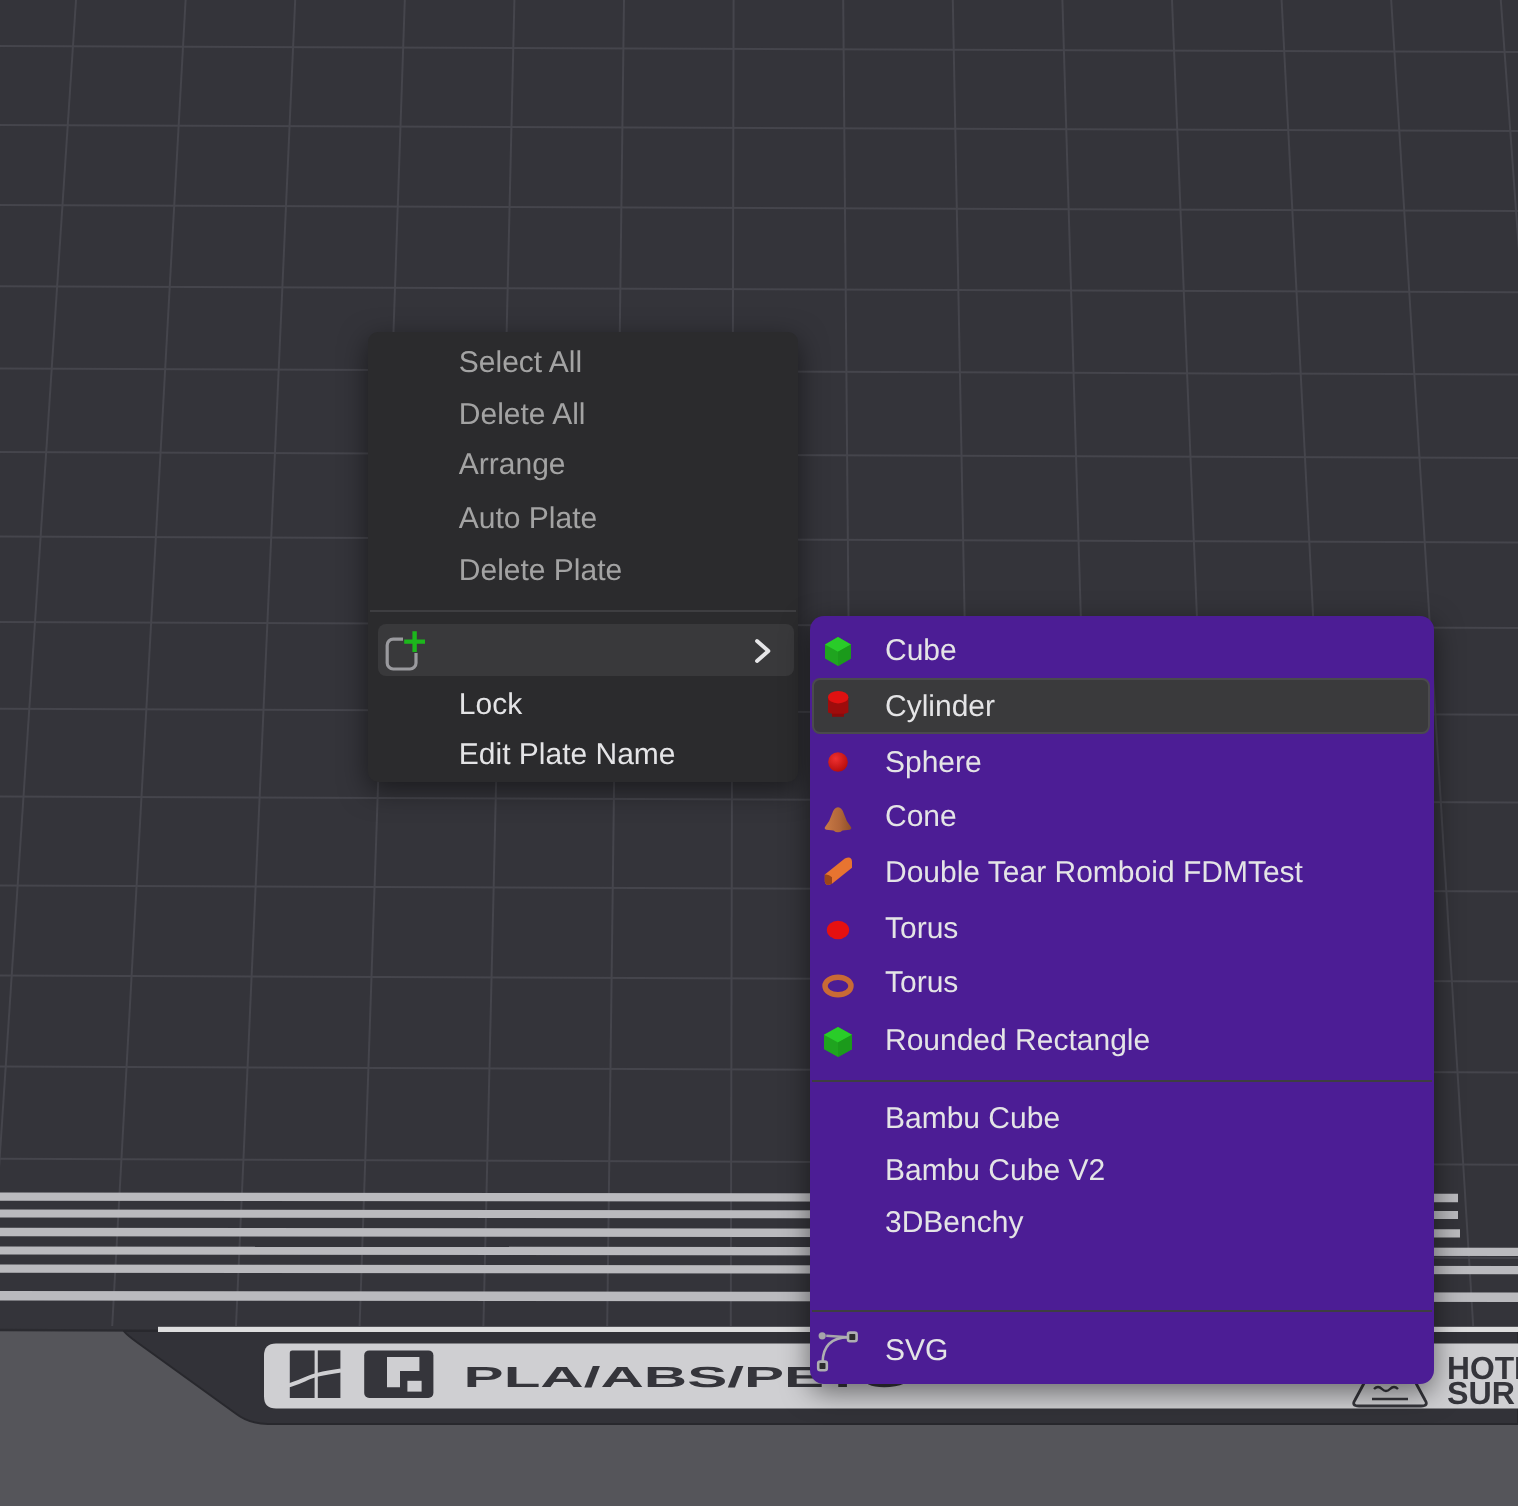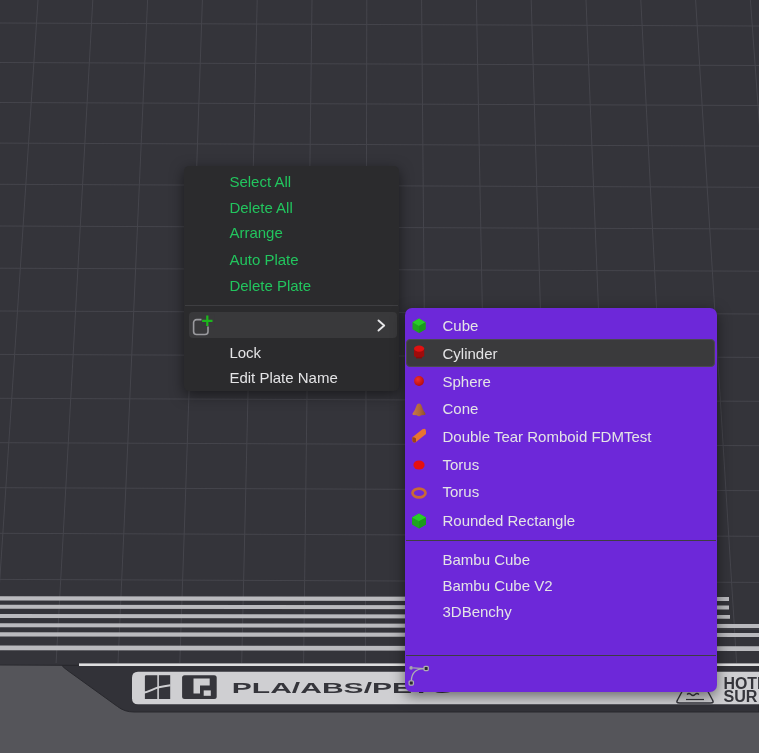--- a/index.html
+++ b/index.html
@@ -1,21 +1,21 @@
 <!DOCTYPE html>
 <html><head><meta charset="utf-8"><style>
 *{margin:0;padding:0;box-sizing:border-box}
 html,body{width:759px;height:753px;overflow:hidden;background:#34343A}
 #stage{position:relative;width:759px;height:753px;font-family:"Liberation Sans",sans-serif}
 #bg{position:absolute;left:0;top:0}
 #menu1{position:absolute;left:184px;top:166px;width:214.7px;height:225.4px;background:#2B2B2D;border-radius:5px;box-shadow:0 4px 14px rgba(0,0,0,0.5)}
-#menu2{position:absolute;left:404.6px;top:308px;width:312.6px;height:384px;background:#6d28d9;border-radius:7px;box-shadow:0 4px 14px rgba(0,0,0,0.5)}
+#menu2{position:absolute;left:404.6px;top:308px;width:312.6px;height:384px;background:#4c1d95;border-radius:7px;box-shadow:0 4px 14px rgba(0,0,0,0.5)}
 .mi{position:absolute;left:0;right:0;font-size:15px;white-space:nowrap}
 .mi.en{color:#E4E4E6}
-.mi.dis{color:#22c55e}
+.mi.dis{color:#a3a3a3}
 .sep{position:absolute;left:1px;right:1px;height:1px;background:#3E3E41}
 .hl{position:absolute;background:#39393B;border-radius:4px}
 .hl2{position:absolute;background:#3A3A3C;border-radius:4px;border:1px solid #4A4A4D}
 .ic{position:absolute}
 </style></head>
 <body>
 <div id="stage">
 <svg id="bg" width="759" height="753" viewBox="0 0 759 753">
 <rect width="759" height="753" fill="#34343A"></rect>
 <g stroke="#45454C" stroke-width="1">
@@ -112,20 +112,21 @@
       <div class="mi en" style="top:87.4px;height:28px;line-height:28px;padding-left:37.9px">Cone</div>
       <div class="mi en" style="top:115.4px;height:28px;line-height:28px;padding-left:37.9px">Double Tear Romboid FDMTest</div>
       <div class="mi en" style="top:143.4px;height:28px;line-height:28px;padding-left:37.9px">Torus</div>
       <div class="mi en" style="top:170.3px;height:28px;line-height:28px;padding-left:37.9px">Torus</div>
       <div class="mi en" style="top:198.8px;height:28px;line-height:28px;padding-left:37.9px">Rounded Rectangle</div>
       <div class="sep" style="top:231.5px"></div>
       <div class="mi en" style="top:238.6px;height:26px;line-height:26px;padding-left:37.9px">Bambu Cube</div>
       <div class="mi en" style="top:264.5px;height:26px;line-height:26px;padding-left:37.9px">Bambu Cube V2</div>
       <div class="mi en" style="top:290.9px;height:26px;line-height:26px;padding-left:37.9px">3DBenchy</div>
       <div class="sep" style="top:347.0px"></div>
+      <div class="mi en" style="top:354.6px;height:26px;line-height:26px;padding-left:37.9px">SVG</div>
       <svg class="ic" style="left:6.4px;top:9.5px" width="16" height="16" viewBox="0 0 16 16">
         <polygon points="8,0.5 14.5,4.2 14.5,11.3 8,15 1.5,11.3 1.5,4.2" fill="#1FA41F"></polygon>
 <polygon points="8,0.5 14.5,4.2 8,7.9 1.5,4.2" fill="#29CC29"></polygon>
 <polygon points="8,7.9 14.5,4.2 14.5,11.3 8,15" fill="#1B9A1B"></polygon>
       </svg>
       <svg class="ic" style="left:6.4px;top:36.2px" width="16" height="16" viewBox="0 0 16 16">
         <path d="M 3,5 H 13.2 V 12.2 Q 8.1,14.6 3,12.2 Z" fill="#9E0C0C"></path>
 <path d="M 5,12.9 h 6 v 1.5 h -6 z" fill="#8A0A0A"></path>
 <ellipse cx="8.1" cy="4.6" rx="5.1" ry="3.1" fill="#E01111"></ellipse>
       </svg>

